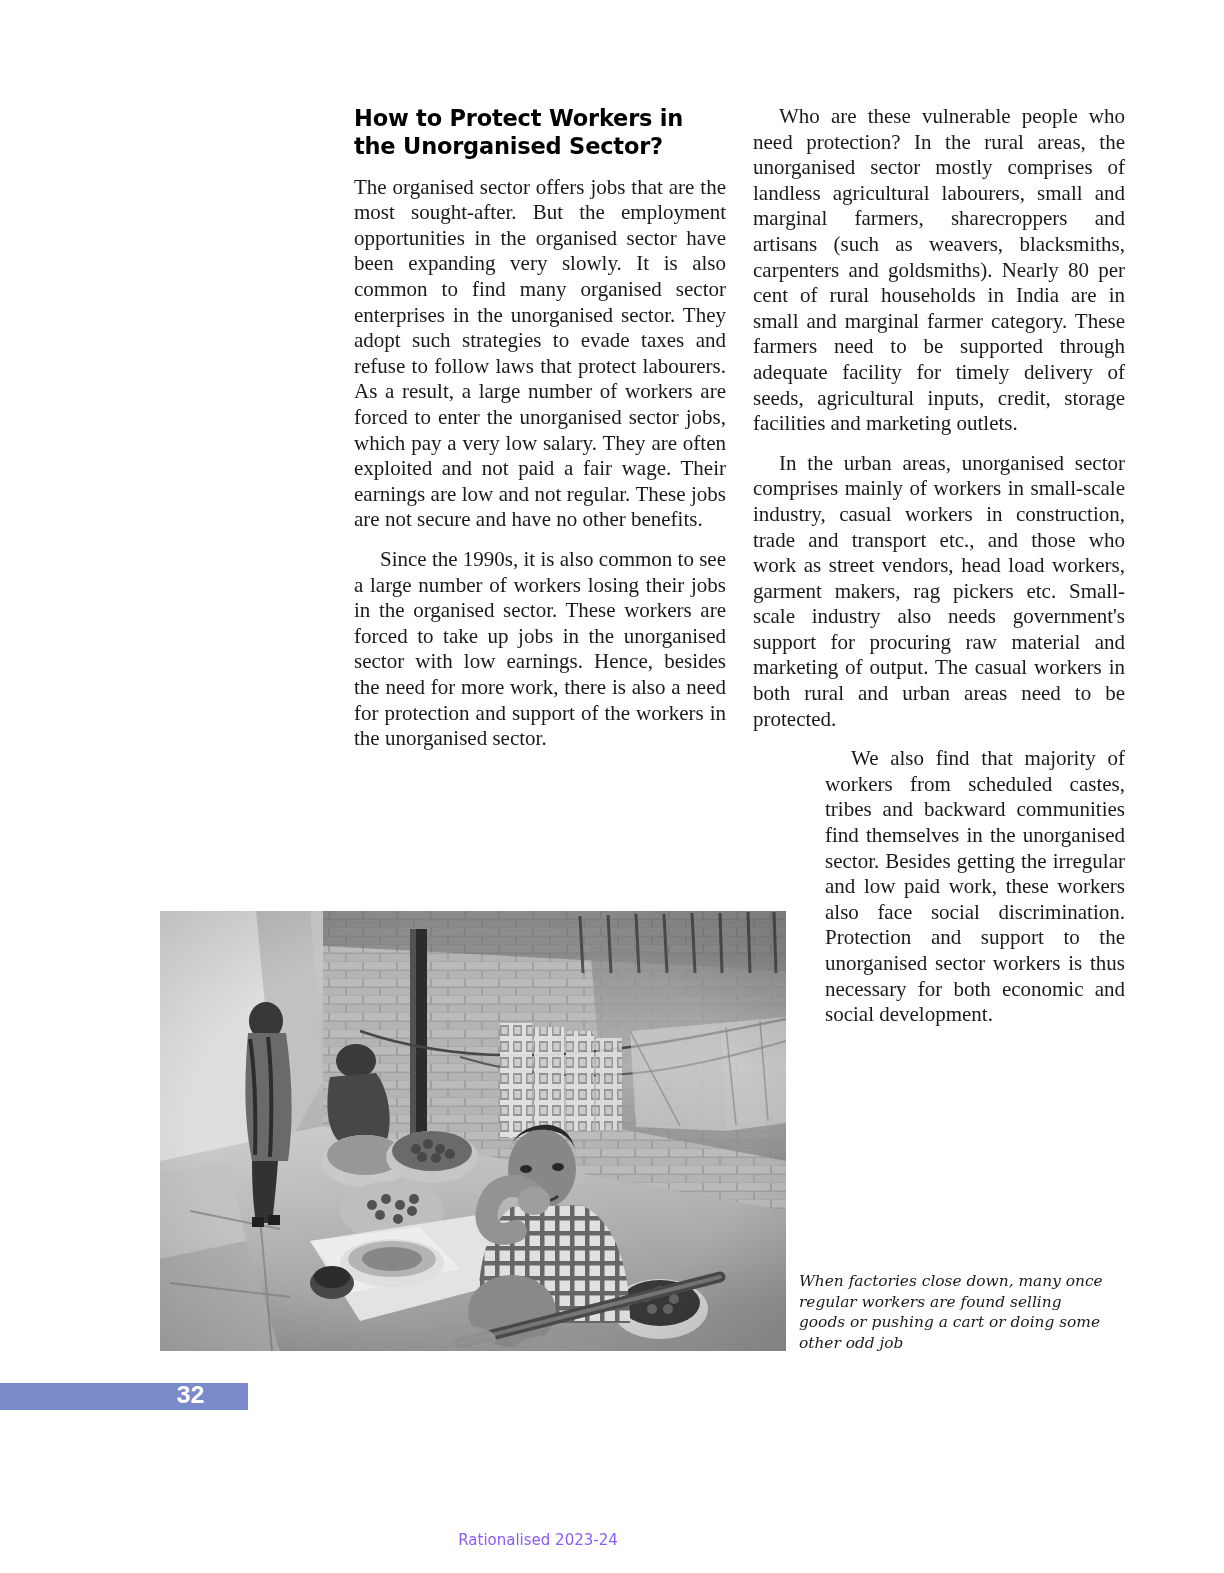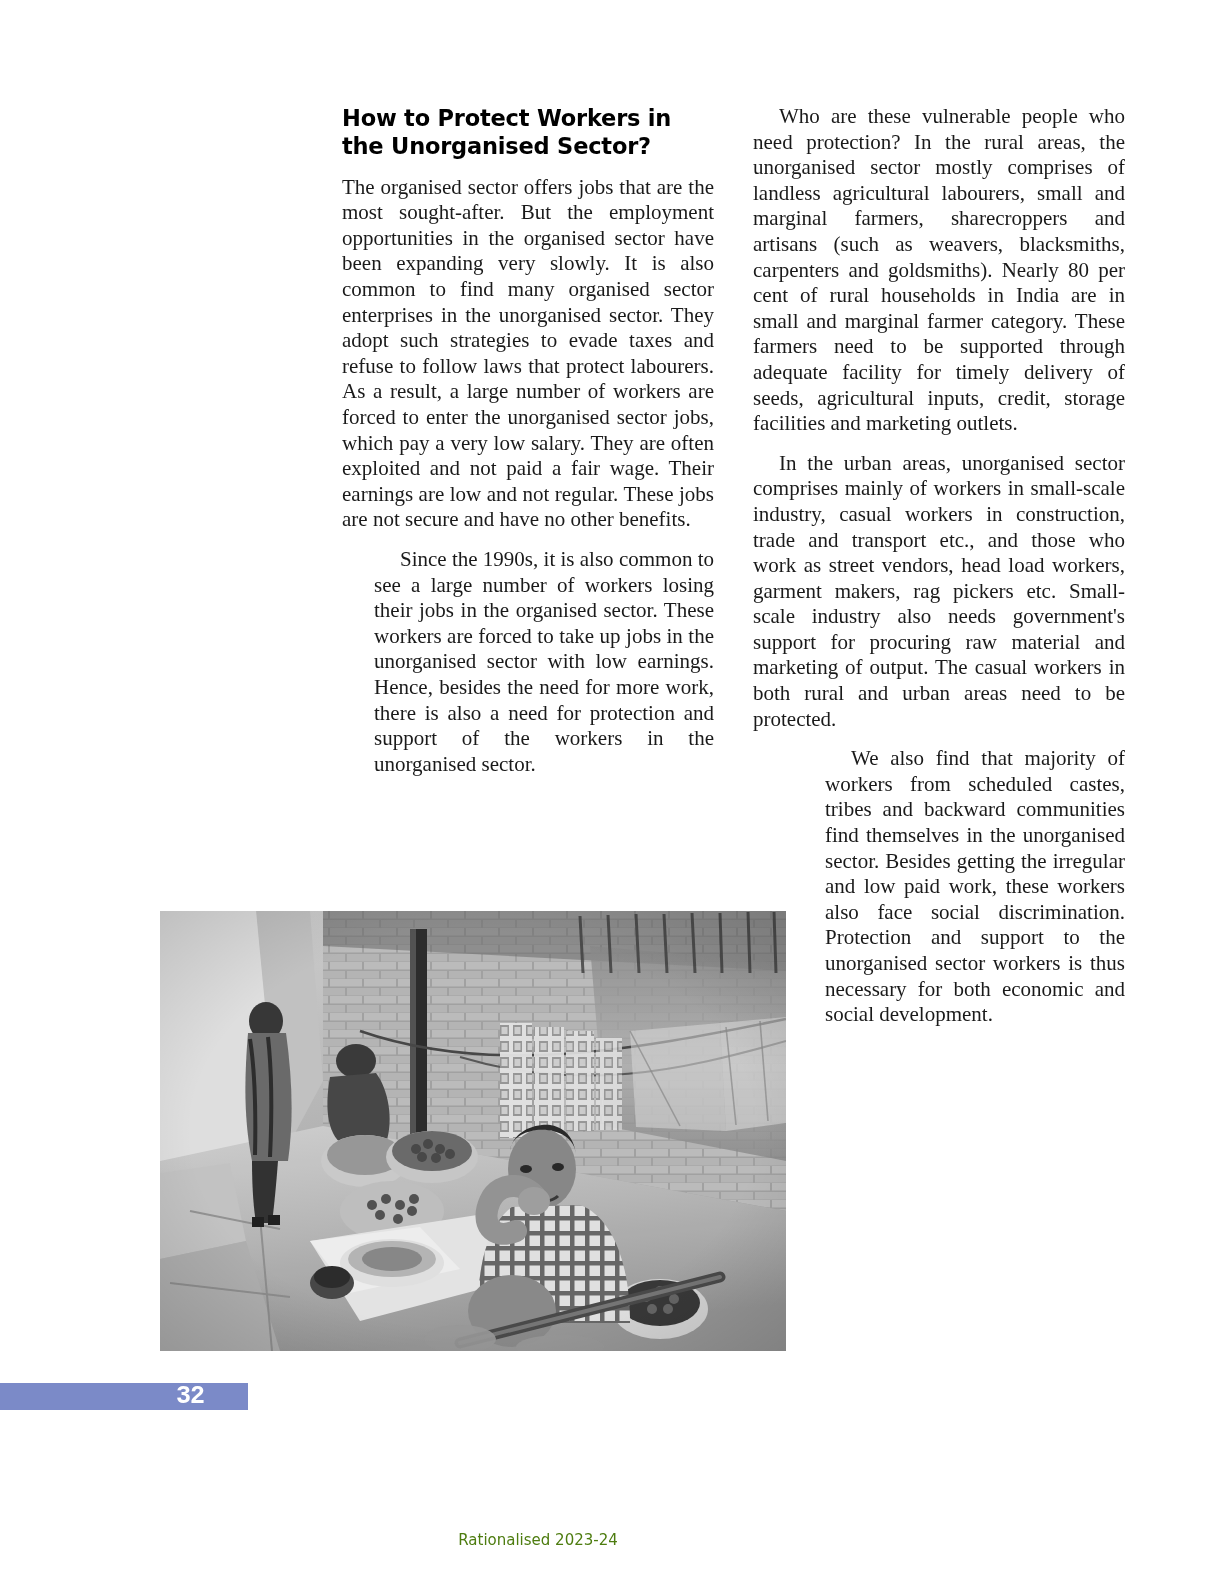--- a/index.html
+++ b/index.html
@@ -21,21 +21,21 @@
 
   
   .content {
     position: absolute;
     left: 338px;
     top: 104px;
     width: 772px;
   }
   .col-left {
     position: absolute;
-    left: 4px;
+    left: 16px;
     top: 0px;
     width: 372px;
   }
   .col-right {
     position: absolute;
     left: 415px;
     top: 0px;
     width: 372px;
   }
 
@@ -50,21 +50,21 @@
   }
 
   p.body-text {
     font-size: 21px;
     line-height: 25.6px;
     text-align: justify;
     text-justify: inter-word;
     margin: 0 0 14px 0;
     color: #1a1a1a;
   }
-  p.body-text:last-child { margin-bottom: 0; margin-left: 32px; }
+  p.body-text:last-child { margin-bottom: 0; }
   p.indent { text-indent: 26px; }
   p.no-indent { text-indent: 0; }
 
   
   .photo-float {
     float: left;
     width: 72px;
     height: 300px;
     shape-outside: inset(0);
   }
@@ -134,21 +134,21 @@
 
   
   .rationalised {
     position: absolute;
     left: 0;
     top: 1531px;
     width: 1076px;
     text-align: center;
     font-family: "DejaVu Sans", sans-serif;
     font-size: 15px;
-    color: #4d7c0f;
+    color: #8b5cf6;
   }
 </style>
 </head>
 <body>
 
 <div class="page">
 
   <div class="content">
 
     <div class="col-left">
@@ -346,19 +346,20 @@
 
       <rect width="626" height="440" fill="#000" opacity="0.04"></rect>
       <radialGradient id="vig" cx="0.5" cy="0.5" r="0.75">
         <stop offset="0.6" stop-color="#000" stop-opacity="0"></stop>
         <stop offset="1" stop-color="#000" stop-opacity="0.16"></stop>
       </radialGradient>
       <rect width="626" height="440" fill="url(#vig)"></rect>
     </svg>
   </div>
 
+  <div class="caption">When factories close down, many once regular workers are found selling goods or pushing a cart or doing some other odd job</div>
 
   <div class="footer-bar"></div>
   <div class="page-number">32</div>
 
   <div class="rationalised">Rationalised 2023-24</div>
 
 </div>
 
 </body></html>

